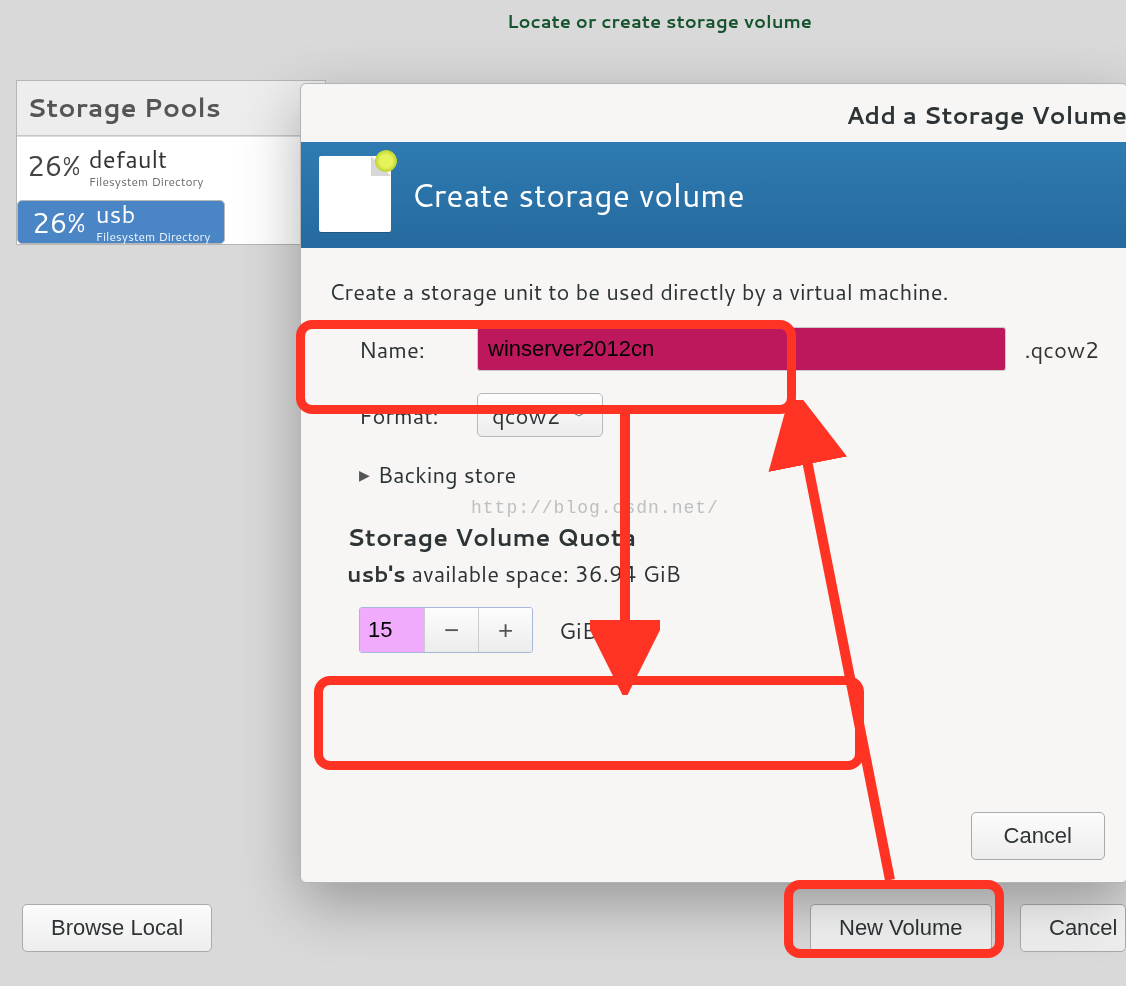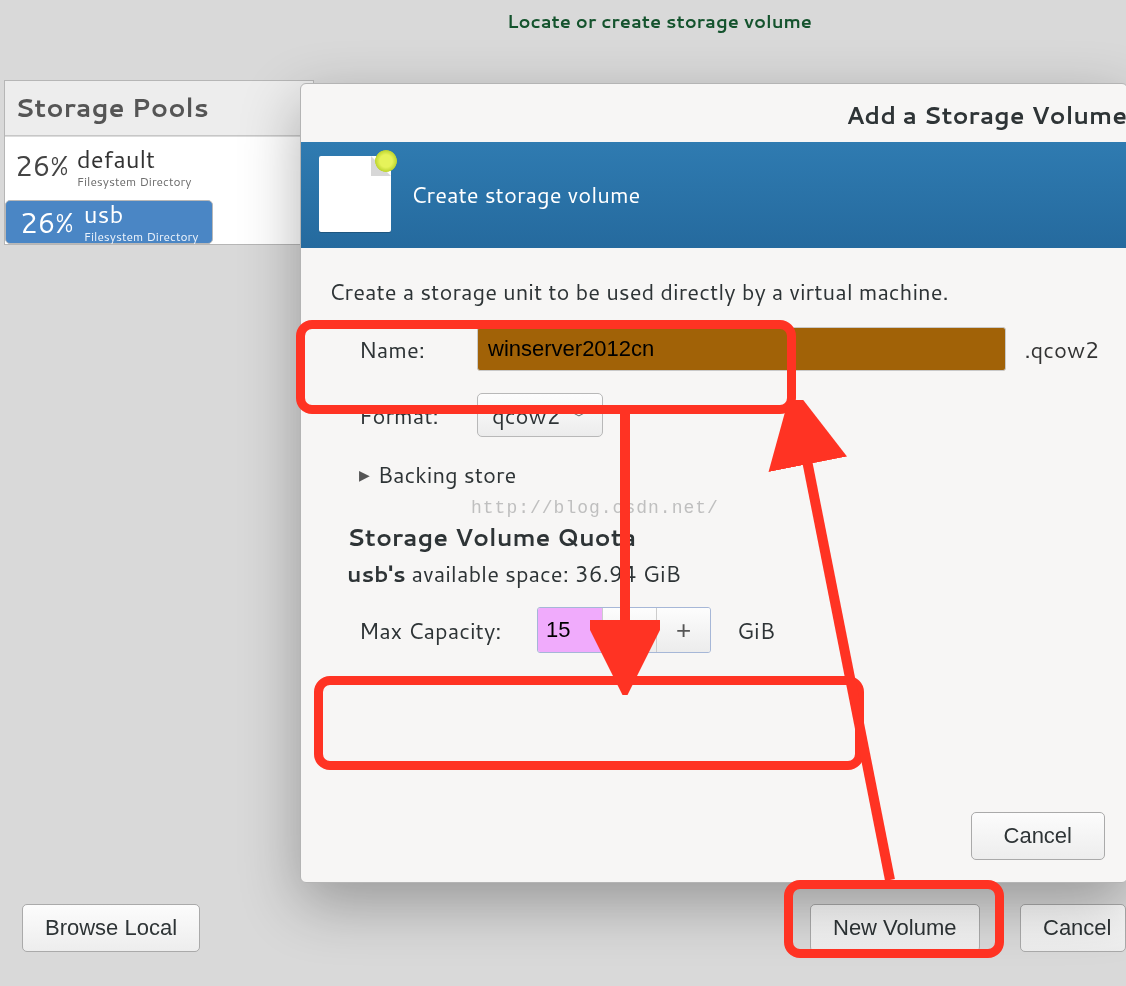--- a/index.html
+++ b/index.html
@@ -4,50 +4,50 @@
   <style>
     * { box-sizing:border-box; margin:0; padding:0; }
     body {
       font-family: "Cantarell","DejaVu Sans",Arial,sans-serif;
       background:#d9d9d9;
       color:#2e3436; font-size:20px;
       width:1126px; height:986px; position:relative; overflow:hidden;
     }
     .page-title { position:absolute; left:497px; top:8px; font-size:18px; font-weight:bold; color:#14532d;margin-left:10px; }
     
-    .pools-panel { position:absolute; left:4px; top:80px; width:310px; border:1px solid #b6b6b6; background:#fff; }
+    .pools-panel { position:absolute; left:16px; top:80px; width:310px; border:1px solid #b6b6b6; background:#fff; }
     .pools-header { background:#ededed; border-bottom:1px solid #c7c7c7; padding:8px 10px 10px; font-size:26px; font-weight:600; color:#555; }
     .pool-row { display:flex; align-items:flex-start; gap:8px; padding:8px 10px 10px; border-top:1px solid #dcdcdc; }
     .pool-row:first-of-type { border-top:none; }
     .pool-pct { font-size:28px; color:#444; line-height:40px; }
     .pool-name { font-size:24px; color:#333; line-height:28px; }
     .pool-sub  { font-size:12px; color:#6f6f6f; }
     .pool-row.sel { background:#4a86c5; color:#fff; }
     .pool-row.sel .pool-name, .pool-row.sel .pool-pct { color:#fff; }
     .pool-row.sel .pool-sub { color:#eaf2fb; }
     
-    .btn { background:linear-gradient(#fcfcfc,#ededed); border:1px solid #aaa; border-radius:5px; padding:10px 22px; font-size:22px; color:#2e3436; cursor:pointer; }
+    .btn { background:linear-gradient(#fcfcfc,#ededed); border:1px solid #aaa; border-radius:5px; padding:10px 28px; font-size:22px; color:#2e3436; cursor:pointer; }
     .browse-local { position:absolute; left:22px; top:904px; }
     .new-volume   { position:absolute; left:810px; top:904px; }
     .cancel2      { position:absolute; left:1020px; top:904px; width:106px; overflow:hidden; }
     
     .dialog { position:absolute; left:300px; top:83px; width:828px; height:800px; background:#f7f6f5;
       border:1px solid #b4b4b4; border-radius:6px; box-shadow:0 20px 60px rgba(0,0,0,.3); overflow:hidden; }
     .dlg-title { text-align:right; font-weight:600; font-size:24px; color:#2e3436; padding:14px 0 10px; }
     .dlg-banner { background:linear-gradient(#2f7bb1,#256a9e); color:#fff; display:flex; align-items:center; gap:20px; padding:14px 18px 16px; }
     .banner-icon { width:72px; height:76px; background:#fff; border-radius:2px; position:relative; box-shadow:0 1px 0 rgba(0,0,0,.2); }
     .banner-icon .fold { position:absolute; right:0; top:0; width:20px; height:20px; background:#d7d7d7; clip-path:polygon(0 0,100% 100%,0 100%); }
     .banner-icon .star { position:absolute; right:-6px; top:-6px; width:22px; height:22px; background:radial-gradient(circle,#e6f35a 40%,#bcd42e 70%,rgba(0,0,0,0) 72%); border-radius:50%; }
-    .banner-text { font-size:22px; font-weight:400; }
+    .banner-text { font-size:32px; font-weight:400; }
     .dlg-body { padding:22px 28px 0 28px; color:#2e3436; font-size:22px; }
     .lead { margin:6px 0 20px; font-size:22px; }
     
     .row { position:relative; display:flex; align-items:center; gap:14px; margin:0 0 22px 30px; }
     .lbl { min-width:104px; font-size:22px; }
-    .text-in { width:570px; height:44px; border:1px solid #c9c9c9; border-radius:3px; padding:6px 10px; font-size:22px; background:#a16207; }
+    .text-in { width:570px; height:44px; border:1px solid #c9c9c9; border-radius:3px; padding:6px 10px; font-size:22px; background:#be185d; }
     .suffix { margin-left:4px; font-size:22px; color:#333; }
     .sel { height:44px; border:1px solid #b8b8b8; border-radius:5px; background:linear-gradient(#fdfdfd,#ececec);
       padding:6px 14px; font-size:22px; display:inline-flex; align-items:center; gap:10px; cursor:pointer; }
     .sel .chev { font-size:18px; color:#666; }
     .backing { display:flex; align-items:center; gap:8px; margin:10px 0 6px 30px; font-size:22px; cursor:pointer; }
     .backing .tri { font-size:14px; color:#555; }
     .quota-title { font-weight:700; font-size:24px; margin:30px 0 4px 18px; }
     .quota-sub   { margin:0 0 18px 18px; font-size:22px; }
     .quota-sub b { font-weight:700; }
     
@@ -125,21 +125,20 @@
       <span>Backing store</span>
     </div>
 
     <div class="quota-title">Storage Volume Quota</div>
     <div class="quota-sub">
       <b>usb's</b>
       <span>available space: 36.94 GiB</span>
     </div>
 
     <div class="row row-cap">
-      <span class="lbl" style="min-width:164px">Max Capacity:</span>
       <span class="spin">
         <input type="text" value="15" style="">
         <button>−</button>
         <button>+</button>
       </span>
       <span class="unit">GiB</span>
     </div>
   </div>
   <div class="dlg-actions">
     <button class="btn">Cancel</button>

